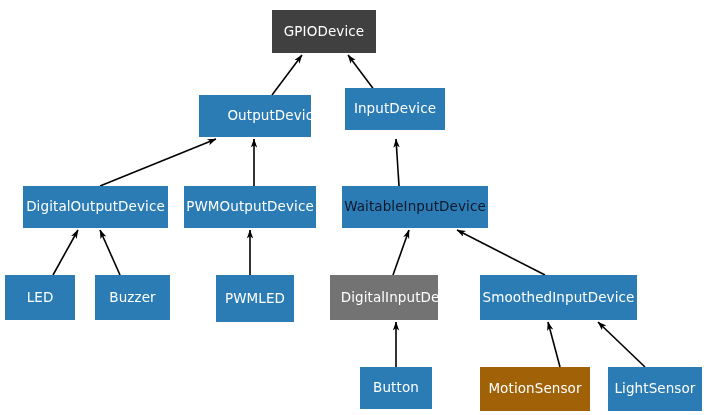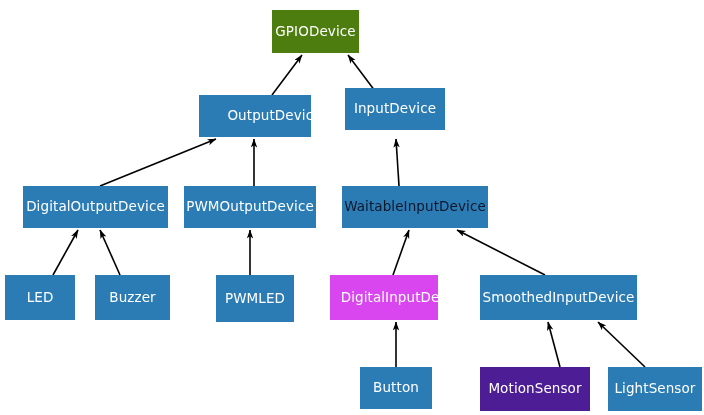--- a/index.html
+++ b/index.html
@@ -74,21 +74,21 @@
         <line x1="250" y1="275" x2="250" y2="230" stroke="#000000" stroke-width="1.6" marker-end="url(#arrowhead)"></line>
         <line x1="393" y1="275" x2="409" y2="230" stroke="#000000" stroke-width="1.6" marker-end="url(#arrowhead)"></line>
         <line x1="545" y1="275" x2="457" y2="230" stroke="#000000" stroke-width="1.6" marker-end="url(#arrowhead)"></line>
         <line x1="396" y1="367" x2="396" y2="322" stroke="#000000" stroke-width="1.6" marker-end="url(#arrowhead)"></line>
         <line x1="560" y1="367" x2="548" y2="322" stroke="#000000" stroke-width="1.6" marker-end="url(#arrowhead)"></line>
         <line x1="645" y1="367" x2="598" y2="322" stroke="#000000" stroke-width="1.6" marker-end="url(#arrowhead)"></line>
       </g>
   </svg>
 
   <div id="node-layer">
-      <div class="node" style="left: 272px; top: 10px; width: 87px; height: 43px; background: #4d7c0f; color: rgb(255, 255, 255);">
+      <div class="node" style="left: 272px; top: 10px; width: 104px; height: 43px; background: #404040; color: rgb(255, 255, 255);">
         <span class="node-label">GPIODevice</span>
       </div>
       <div class="node" style="left: 199px; top: 95px; width: 112px; height: 42px; background: rgb(43, 124, 181); color: rgb(255, 255, 255); padding-left: 39px;">
         <span class="node-label">OutputDevice</span>
       </div>
       <div class="node" style="left: 345px; top: 88px; width: 100px; height: 42px; background: rgb(43, 124, 181); color: rgb(255, 255, 255);">
         <span class="node-label">InputDevice</span>
       </div>
       <div class="node" style="left: 23px; top: 186px; width: 145px; height: 42px; background: rgb(43, 124, 181); color: rgb(255, 255, 255);">
         <span class="node-label">DigitalOutputDevice</span>
@@ -101,30 +101,30 @@
       </div>
       <div class="node" style="left: 5px; top: 275px; width: 70px; height: 45px; background: rgb(43, 124, 181); color: rgb(255, 255, 255);">
         <span class="node-label">LED</span>
       </div>
       <div class="node" style="left: 95px; top: 275px; width: 75px; height: 45px; background: rgb(43, 124, 181); color: rgb(255, 255, 255);">
         <span class="node-label">Buzzer</span>
       </div>
       <div class="node" style="left: 216px; top: 275px; width: 78px; height: 47px; background: rgb(43, 124, 181); color: rgb(255, 255, 255);">
         <span class="node-label">PWMLED</span>
       </div>
-      <div class="node" style="left: 330px; top: 275px; width: 108px; height: 45px; background: #d946ef; color: rgb(255, 255, 255); padding-left: 40px;">
+      <div class="node" style="left: 330px; top: 275px; width: 108px; height: 45px; background: #737373; color: rgb(255, 255, 255); padding-left: 40px;">
         <span class="node-label">DigitalInputDevice</span>
       </div>
       <div class="node" style="left: 480px; top: 275px; width: 157px; height: 45px; background: rgb(43, 124, 181); color: rgb(255, 255, 255); text-align: right;">
         <span class="node-label">SmoothedInputDevice</span>
       </div>
       <div class="node" style="left: 360px; top: 367px; width: 72px; height: 42px; background: rgb(43, 124, 181); color: rgb(255, 255, 255);">
         <span class="node-label">Button</span>
       </div>
-      <div class="node" style="left: 480px; top: 367px; width: 110px; height: 44px; background: #4c1d95; color: rgb(255, 255, 255);">
+      <div class="node" style="left: 480px; top: 367px; width: 110px; height: 44px; background: #a16207; color: rgb(255, 255, 255);">
         <span class="node-label">MotionSensor</span>
       </div>
       <div class="node" style="left: 608px; top: 367px; width: 94px; height: 44px; background: rgb(43, 124, 181); color: rgb(255, 255, 255);">
         <span class="node-label">LightSensor</span>
       </div>
     </div>
 
 </div>
 
 </body></html>

